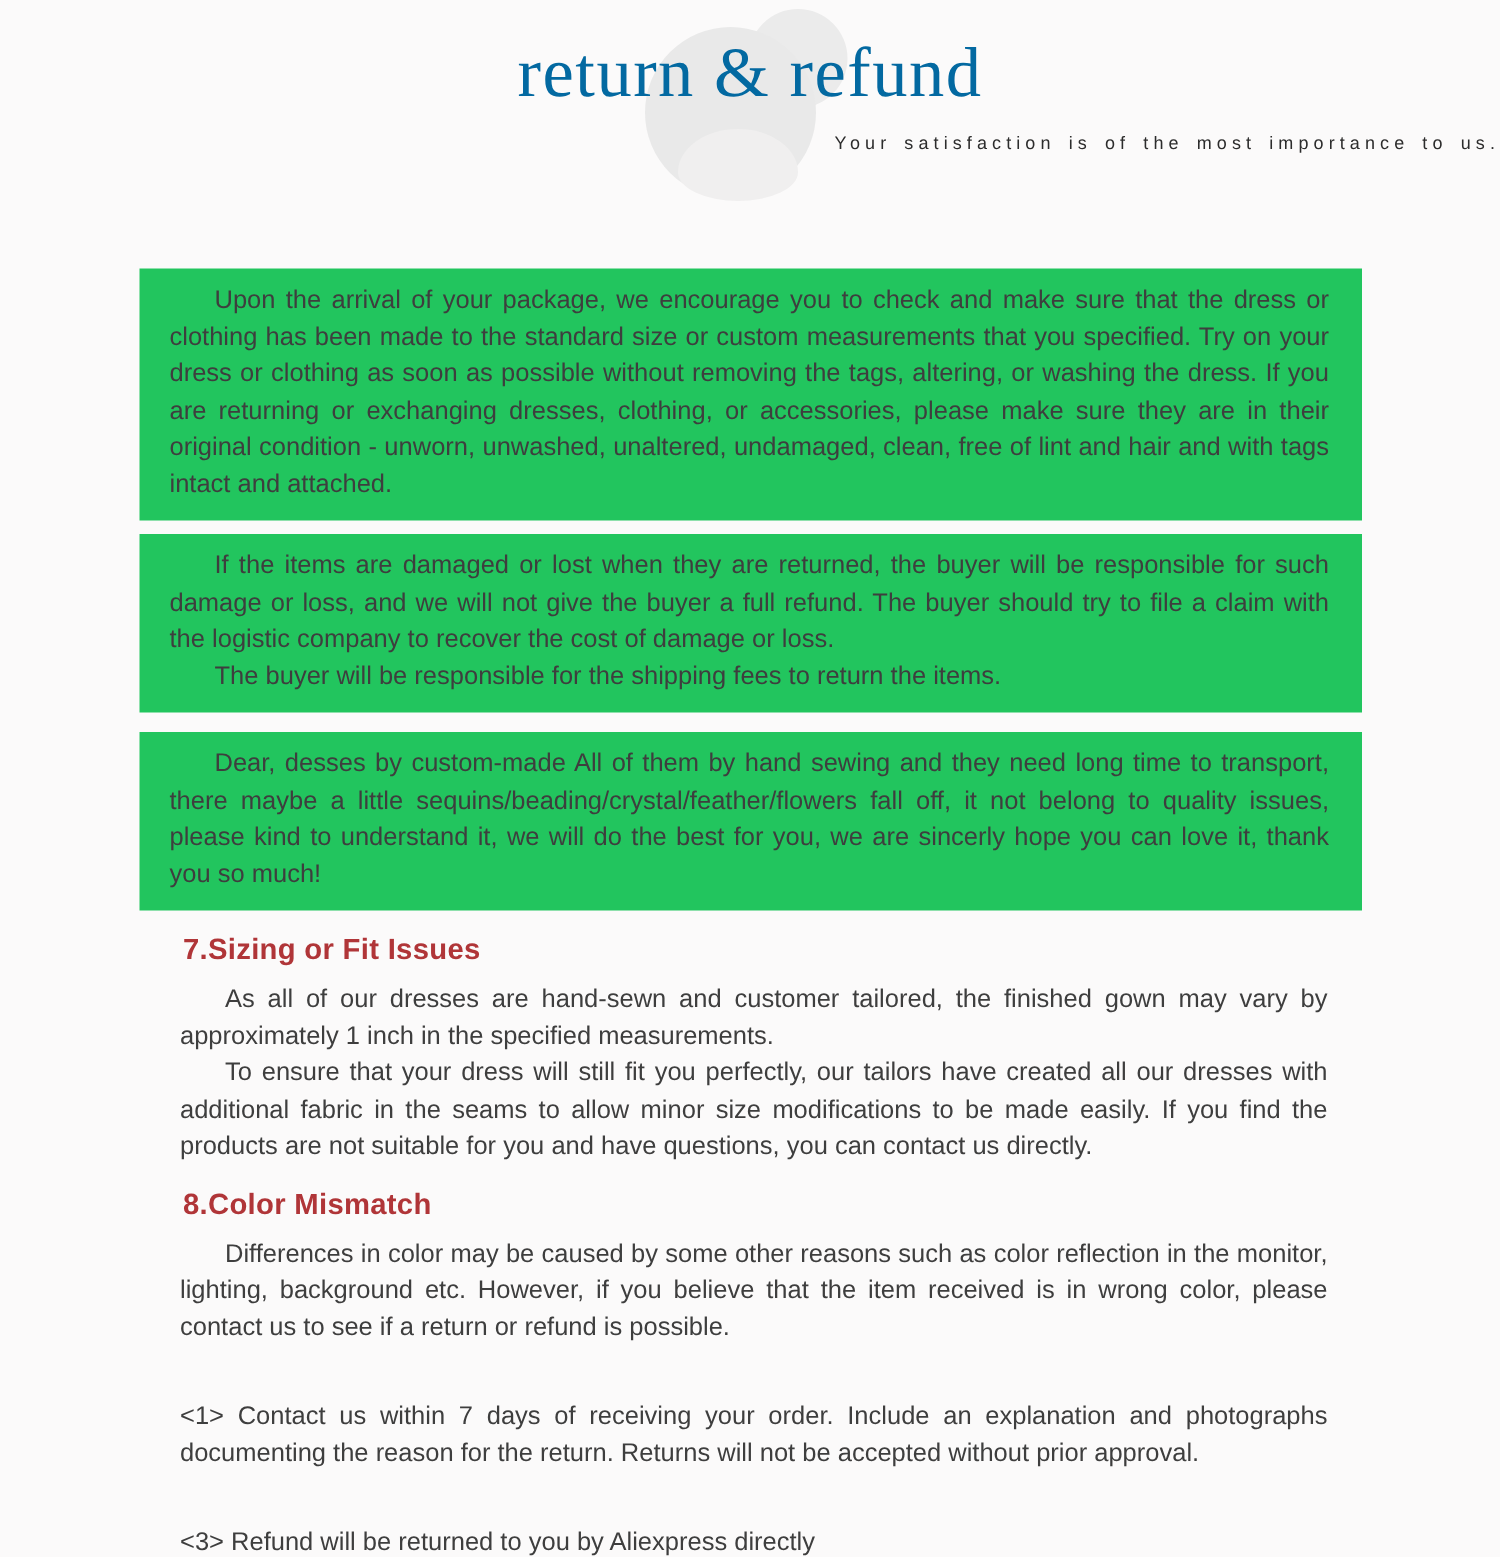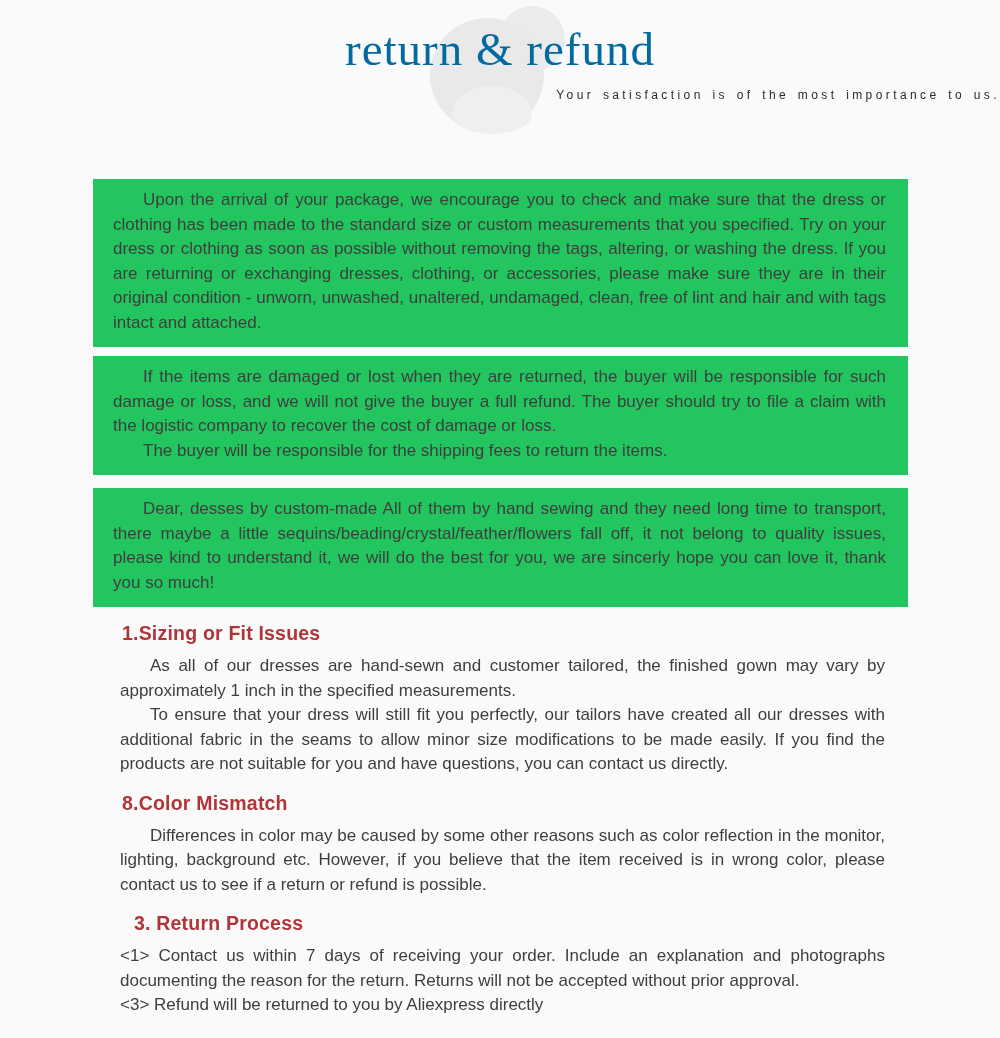--- a/index.html
+++ b/index.html
@@ -81,21 +81,21 @@
   }
   .section-heading.indent-more { margin-left: 14px; }
   .section p {
     margin: 0;
     font-size: 17px;
     line-height: 24.5px;
     color: #3e3e3e;
     text-align: justify;
     text-indent: 30px;
   }
-  .section.no-indent p { text-indent: 0; }
+  .section.no-indent p { text-indent: 0; margin-top: 35px; }
 </style>
 </head>
 <body>
 
 <div class="header">
   <div class="deco-circle deco-c1"></div>
   <div class="deco-circle deco-c2"></div>
   <div class="deco-circle deco-c3"></div>
   <div class="page-title">return &amp; refund</div>
   <div class="page-subtitle">Your satisfaction is of the most importance to us.</div>
@@ -112,30 +112,29 @@
     <p>The buyer will be responsible for the shipping fees to return the items.</p>
   </div>
 
   <div class="gray-block third">
     <p>Dear, desses by custom-made All of them by hand sewing and they need long time to transport, there maybe a little sequins/beading/crystal/feather/flowers fall off, it not belong to quality issues, please kind to understand it, we will do the best for you, we are sincerly hope you can love it, thank you so much!</p>
   </div>
 
   <div class="sections">
 
     <div class="section">
-      <div class="section-heading">1.Sizing or Fit Issues</div>
+      <div class="section-heading">7.Sizing or Fit Issues</div>
       <p>As all of our dresses are hand-sewn and customer tailored, the finished gown may vary by approximately 1 inch in the specified measurements.</p>
       <p>To ensure that your dress will still fit you perfectly, our tailors have created all our dresses with additional fabric in the seams to allow minor size modifications to be made easily. If you find the products are not suitable for you and have questions, you can contact us directly.</p>
     </div>
 
     <div class="section">
       <div class="section-heading">8.Color Mismatch</div>
       <p>Differences in color may be caused by some other reasons such as color reflection in the monitor, lighting, background etc. However, if you believe that the item received is in wrong color, please contact us to see if a return or refund is possible.</p>
     </div>
 
     <div class="section no-indent">
-      <div class="section-heading indent-more">3. Return Process</div>
       <p>&lt;1&gt; Contact us within 7 days of receiving your order. Include an explanation and photographs documenting the reason for the return. Returns will not be accepted without prior approval.</p>
       <p>&lt;3&gt; Refund will be returned to you by Aliexpress directly</p>
     </div>
 
   </div>
 </div>
 
 </body></html>

